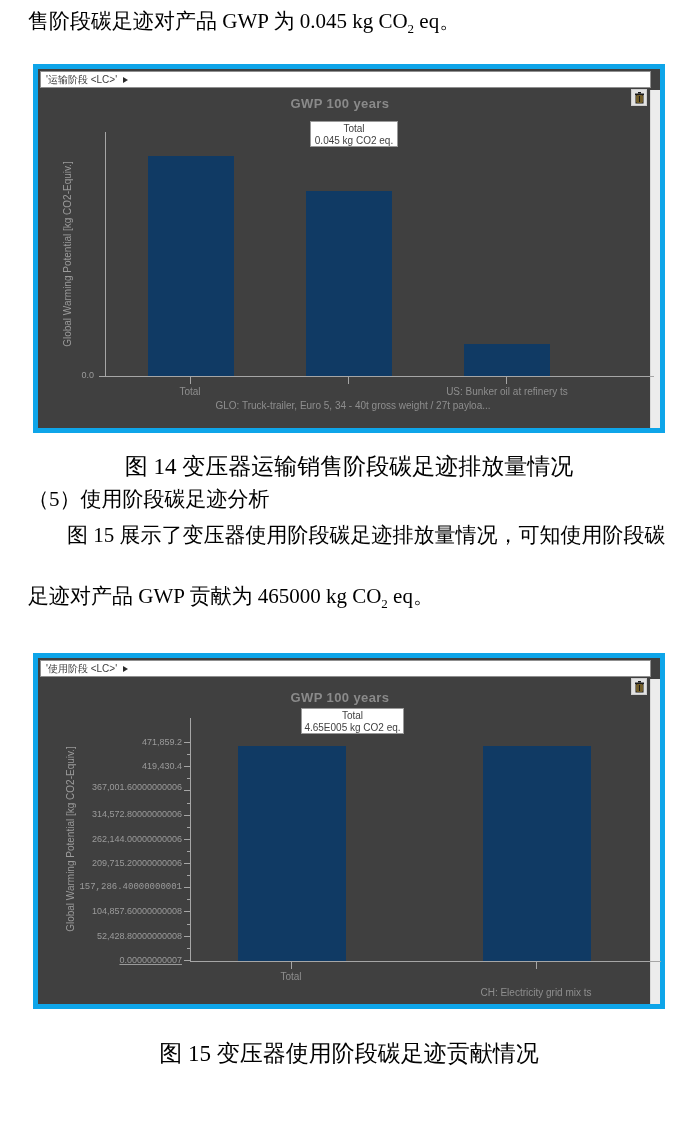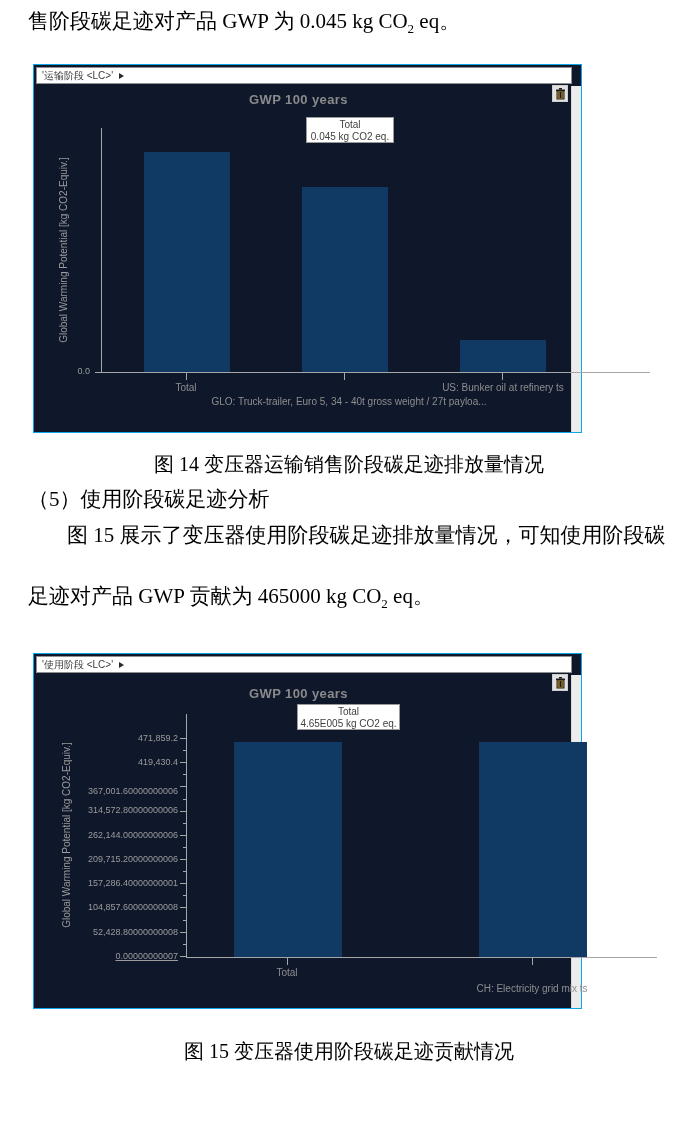--- a/index.html
+++ b/index.html
@@ -1,23 +1,23 @@
 <!DOCTYPE html>
 <html><head>
 <meta charset="utf-8">
 <style>
   html,body{margin:0;padding:0;background:#fff;}
   .page{position:relative;width:698px;height:1133px;background:#ffffff;overflow:hidden;
         font-family:"Liberation Serif", serif;color:#000;}
   .doc-text{position:absolute;font-size:21px;line-height:27px;white-space:nowrap;margin-left:20px;}
   .doc-text sub{font-size:13px;}
-  .caption{position:absolute;left:0;width:698px;text-align:center;font-size:20px;white-space:nowrap;}
+  .caption{position:absolute;left:0;width:698px;text-align:center;font-size:23px;white-space:nowrap;}
   .pageno{position:absolute;left:0;width:698px;text-align:center;font-size:14px;}
 
-  .chart-frame{position:absolute;left:33px;width:549px;background:#0f172a;border:1px solid #0ea5e9;box-sizing:border-box;}
+  .chart-frame{position:absolute;left:33px;width:632px;background:#404040;border:5px solid #0ea5e9;box-sizing:border-box;}
   .tabbar{position:absolute;left:2px;right:9px;top:2px;height:17px;border:1px solid #8f8f8f;background:#fff;
           display:flex;align-items:center;font-family:"Liberation Sans",sans-serif;font-size:10px;color:#3a3a3a;
           padding-left:5px;box-sizing:border-box;}
   .tab-arrow{width:0;height:0;border-left:5px solid #2a2a2a;border-top:3px solid transparent;border-bottom:3px solid transparent;margin-left:6px;}
   .right-strip{position:absolute;right:0;top:21px;bottom:0;width:9px;background:#ececec;border-left:1px solid #d9d9d9;}
   .trash-btn{position:absolute;right:13px;top:20px;width:16px;height:17px;background:#e2e2e2;border:1px solid #cdcdcd;
              display:flex;align-items:center;justify-content:center;box-sizing:border-box;}
   .chart-title{position:absolute;left:0;right:18px;text-align:center;font-family:"Liberation Sans",sans-serif;
                font-weight:bold;font-size:13px;color:#8a8a8a;letter-spacing:.4px;white-space:nowrap;}
   .total-box{position:absolute;border:1px solid #9a9a9a;background:#fff;text-align:center;
@@ -107,25 +107,25 @@
     </div>
     <div class="chart-title" style="top:32px;">GWP 100 years</div>
     <div class="total-box" style="left:263px;top:50px;width:103px;height:26px;">
       <div>Total</div>
       <div>4.65E005 kg CO2 eq.</div>
     </div>
     <div class="ylabel-rot" style="left:32px;top:181px;">Global Warming Potential [kg CO2-Equiv.]</div>
 
     <div class="ytick-label" style="top:79px;">471,859.2</div>
     <div class="ytick-label" style="top:103px;">419,430.4</div>
-    <div class="ytick-label" style="top:132px;">367,001.60000000006</div>
+    <div class="ytick-label" style="top:124px;">367,001.60000000006</div>
     <div class="ytick-label" style="top:151px;">314,572.80000000006</div>
     <div class="ytick-label" style="top:176px;">262,144.00000000006</div>
     <div class="ytick-label" style="top:200px;">209,715.20000000006</div>
-    <div class="ytick-label" style="top:224px;">157,286.40000000001</div>
+    <div class="ytick-label" style="top:224px;font-family:Liberation Mono, monospace;">157,286.40000000001</div>
     <div class="ytick-label" style="top:248px;">104,857.60000000008</div>
     <div class="ytick-label" style="top:273px;">52,428.80000000008</div>
     <div class="ytick-label" style="top:297px;text-decoration:underline;">0.00000000007</div>
 
     <div class="ymark" style="left:146px;top:84px;width:6px;"></div>
     <div class="ymark" style="left:146px;top:108px;width:6px;"></div>
     <div class="ymark" style="left:146px;top:132px;width:6px;"></div>
     <div class="ymark" style="left:146px;top:157px;width:6px;"></div>
     <div class="ymark" style="left:146px;top:181px;width:6px;"></div>
     <div class="ymark" style="left:146px;top:205px;width:6px;"></div>

